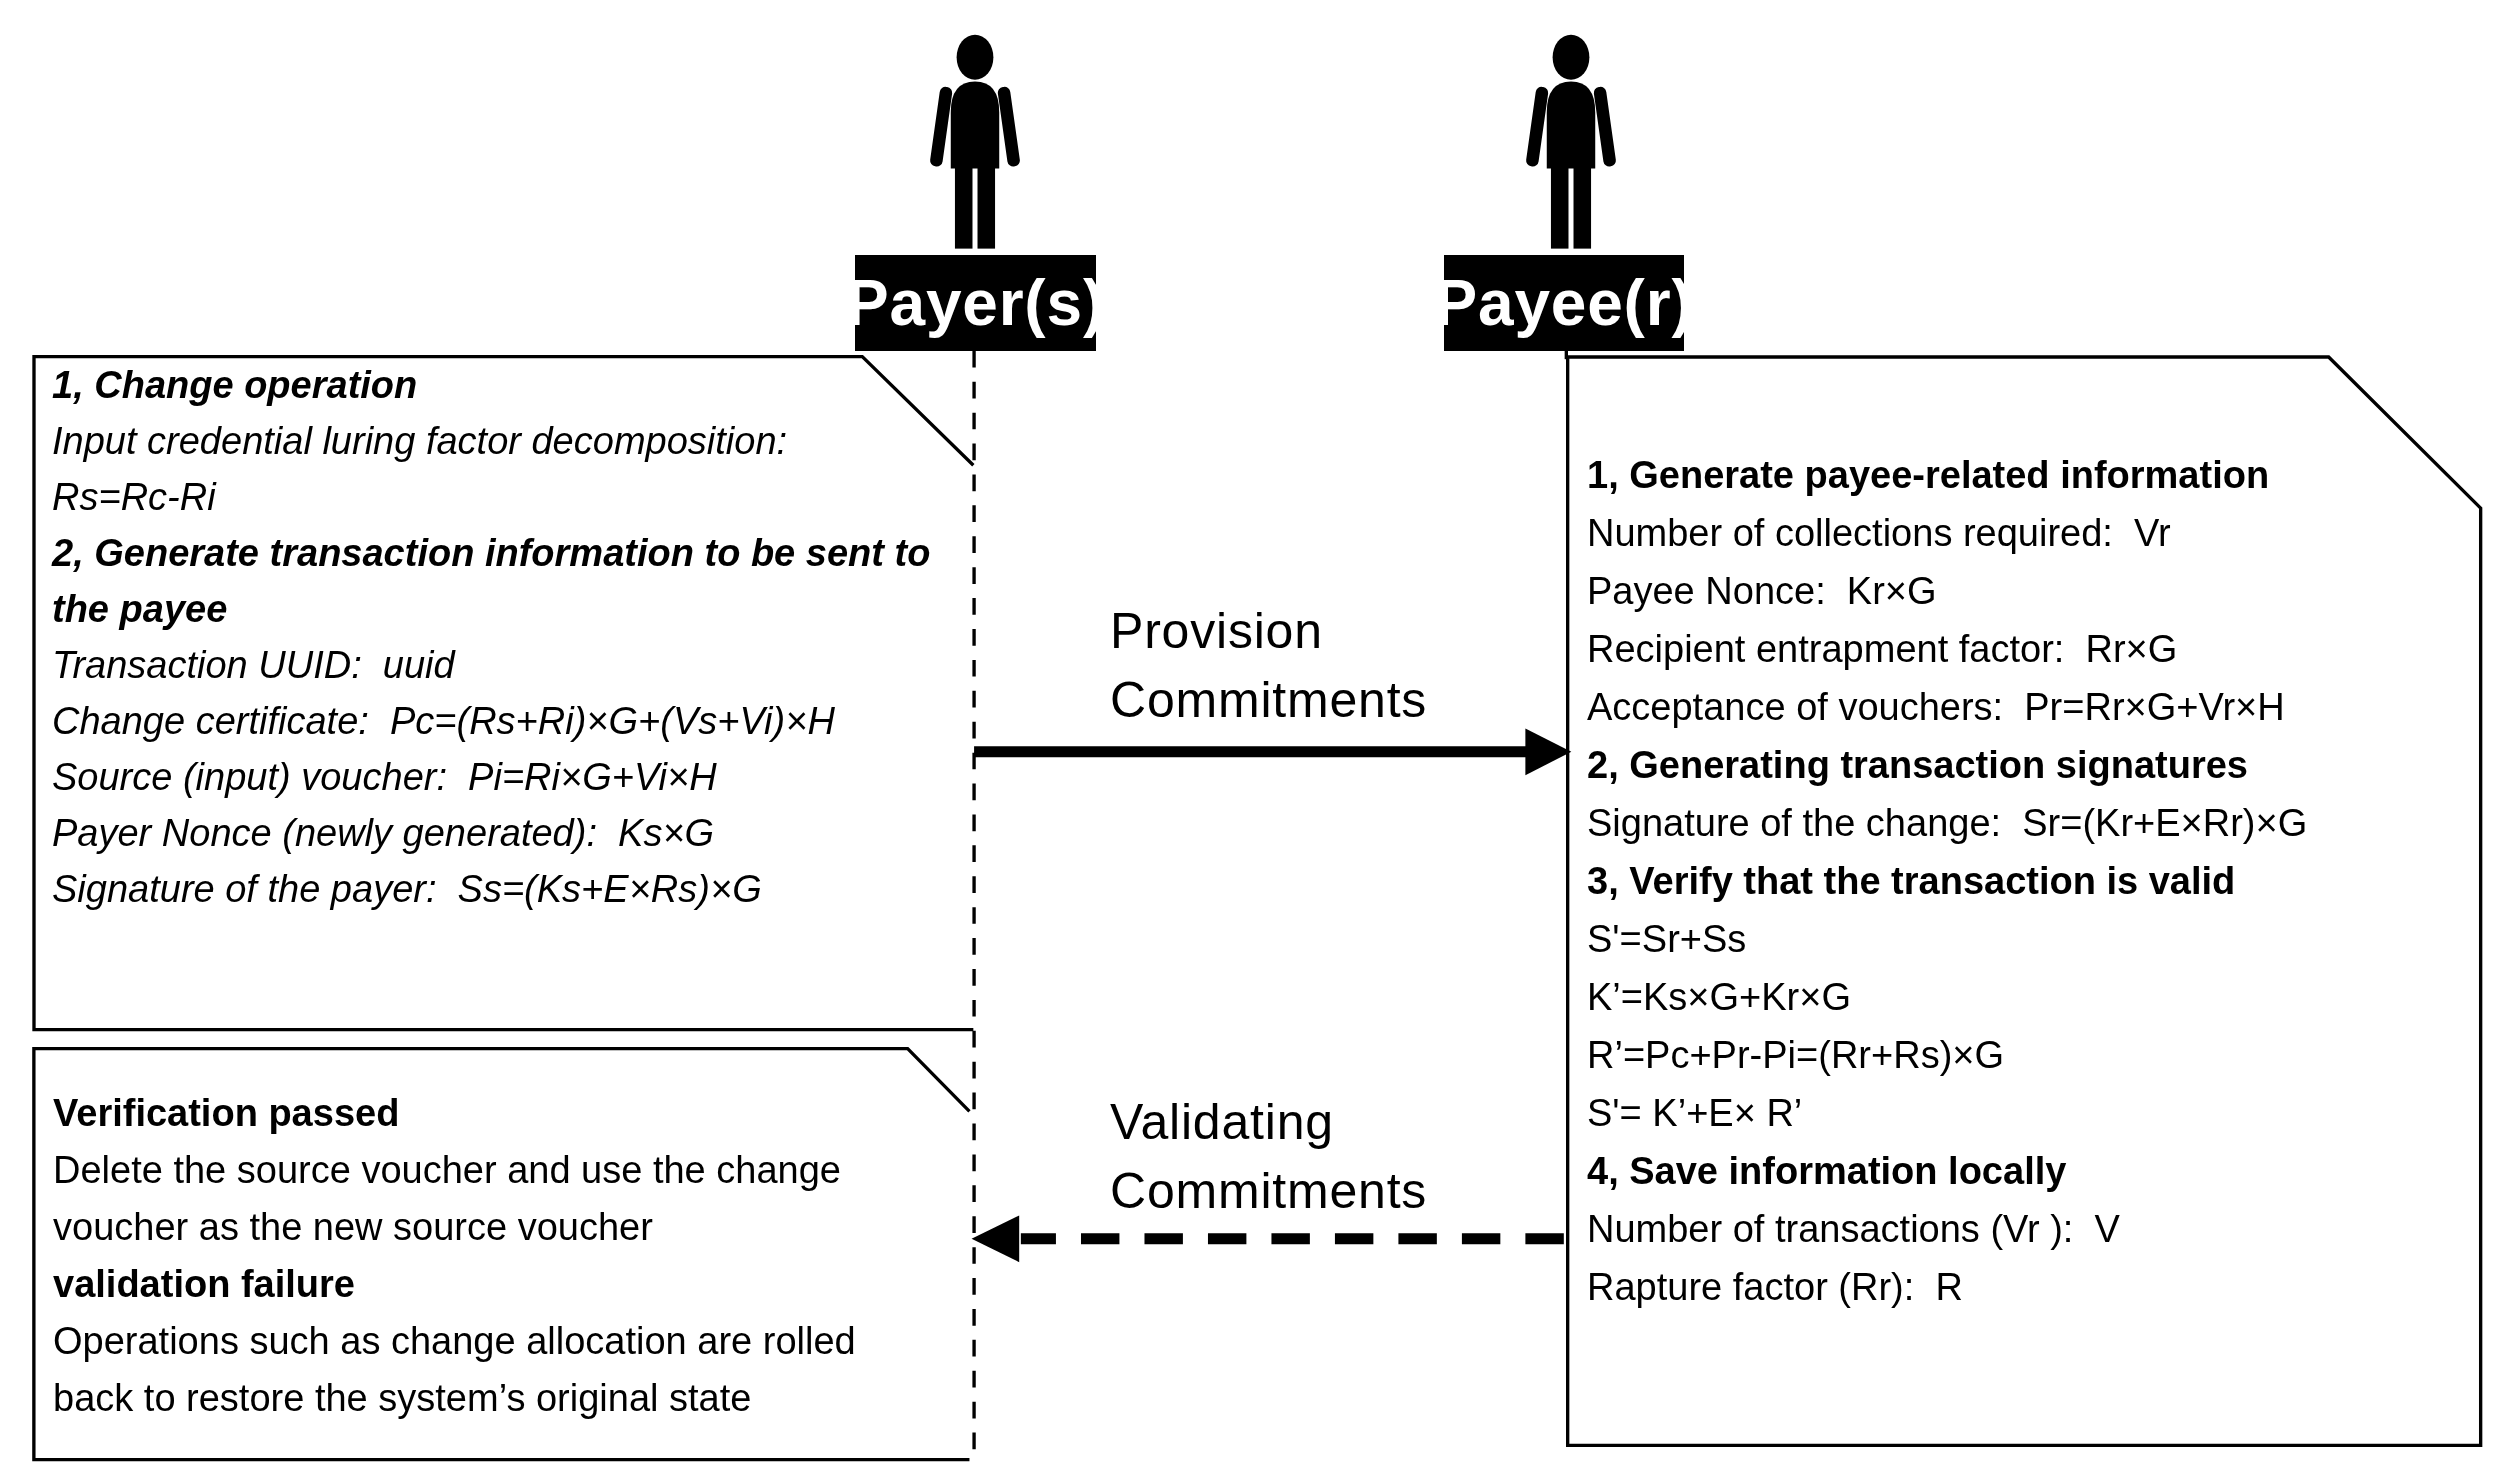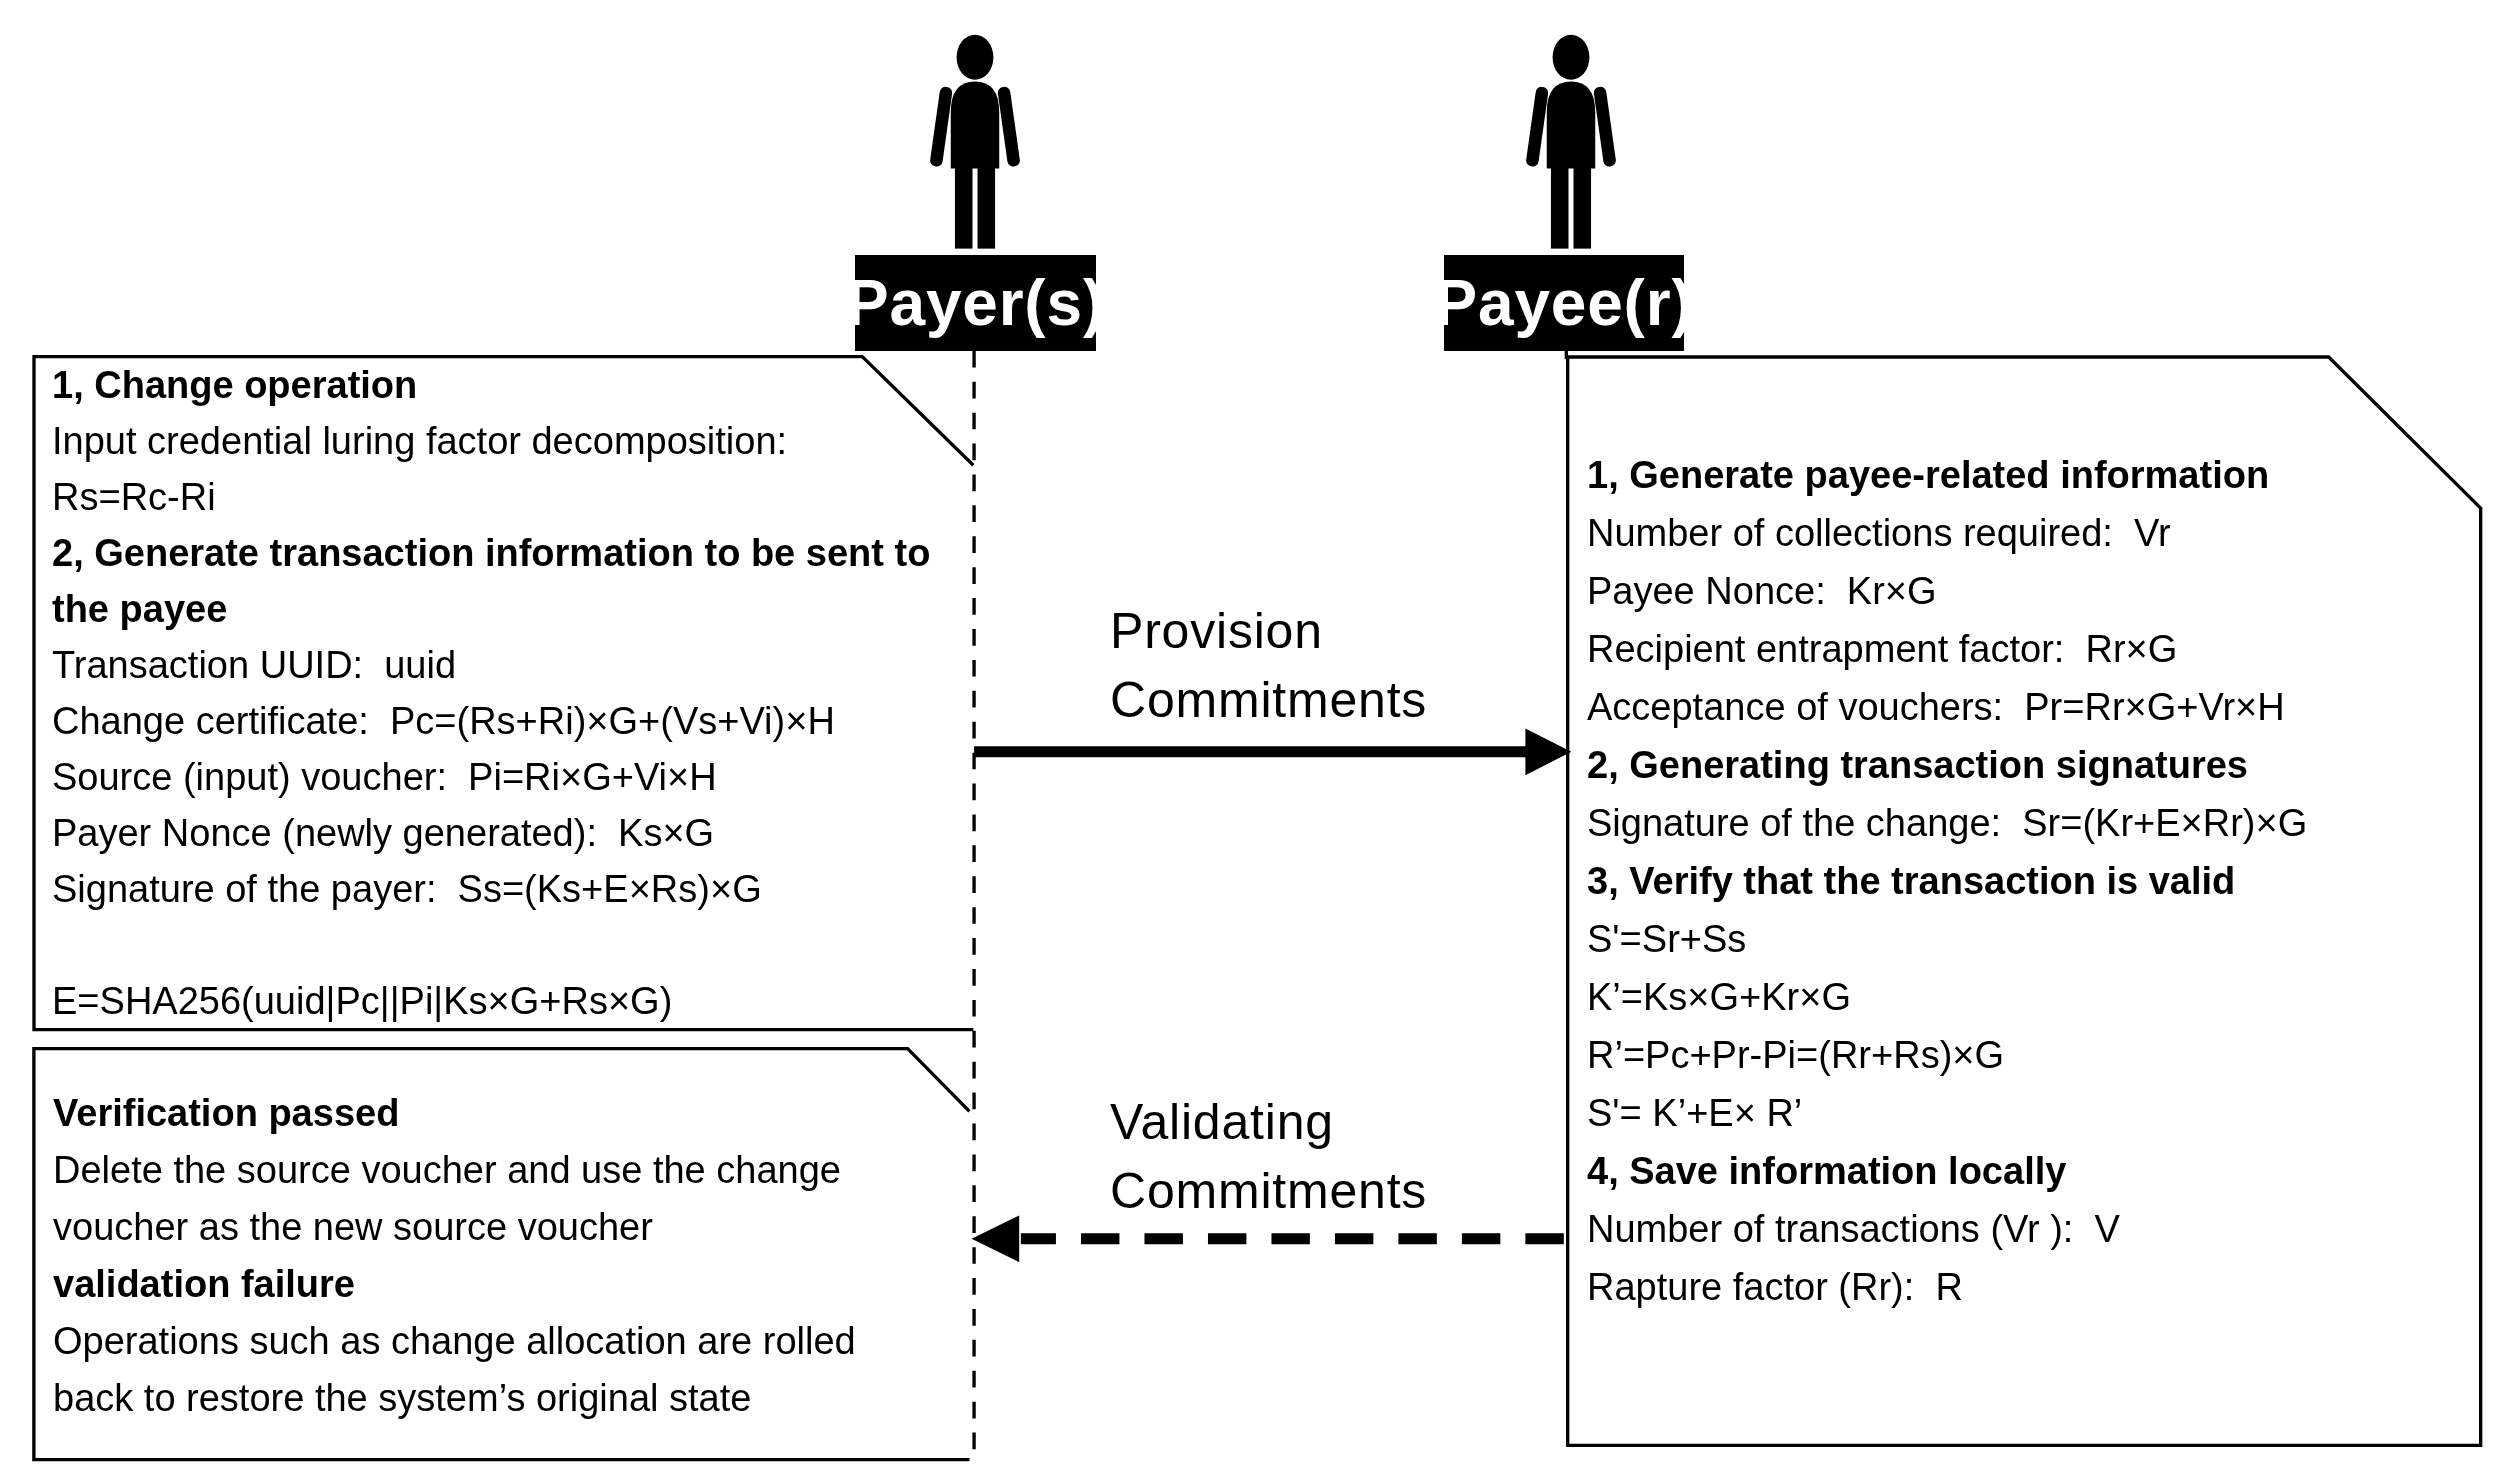--- a/index.html
+++ b/index.html
@@ -45,33 +45,32 @@
   <div class="actor-label" style="left:855px;top:255px;width:241px;">
     <span>Payer(s)</span>
   </div>
   <div class="actor-label" style="left:1444px;top:255px;width:240px;">
     <span>Payee(r)</span>
   </div>
 
   <svg class="note-outline" style="left:32px;top:355px;" width="945" height="678" viewBox="0 0 1131 812">
     <path d="M1127 132 L994 2 L2 2 L2 808 L1127 808" fill="#ffffff" stroke="#000" stroke-width="4"></path>
   </svg>
-  <div class="box-text" style="left:52px;top:357px;">
+  <div class="box-text" style="left:52px;top:357px;font-style:italic;">
       <div class="line bold">1, Change operation</div>
       <div class="line">Input credential luring factor decomposition:</div>
       <div class="line">Rs=Rc-Ri</div>
       <div class="line bold">2, Generate transaction information to be sent to</div>
       <div class="line bold">the payee</div>
       <div class="line">Transaction UUID:  uuid</div>
       <div class="line">Change certificate:  Pc=(Rs+Ri)×G+(Vs+Vi)×H</div>
       <div class="line">Source (input) voucher:  Pi=Ri×G+Vi×H</div>
       <div class="line">Payer Nonce (newly generated):  Ks×G</div>
       <div class="line">Signature of the payer:  Ss=(Ks+E×Rs)×G</div>
       <div class="line"></div>
-      <div class="line">E=SHA256(uuid|Pc||Pi|Ks×G+Rs×G)</div>
     </div>
 
   <svg class="note-outline" style="left:32px;top:1047px;" width="941" height="416" viewBox="0 0 1126 498">
     <path d="M1122 77 L1048 2 L2 2 L2 494 L1122 494" fill="#ffffff" stroke="#000" stroke-width="4"></path>
   </svg>
   <div class="box-text result-lines" style="left:53px;top:1085px;">
       <div class="line bold">Verification passed</div>
       <div class="line">Delete the source voucher and use the change</div>
       <div class="line">voucher as the new source voucher</div>
       <div class="line bold">validation failure</div>

